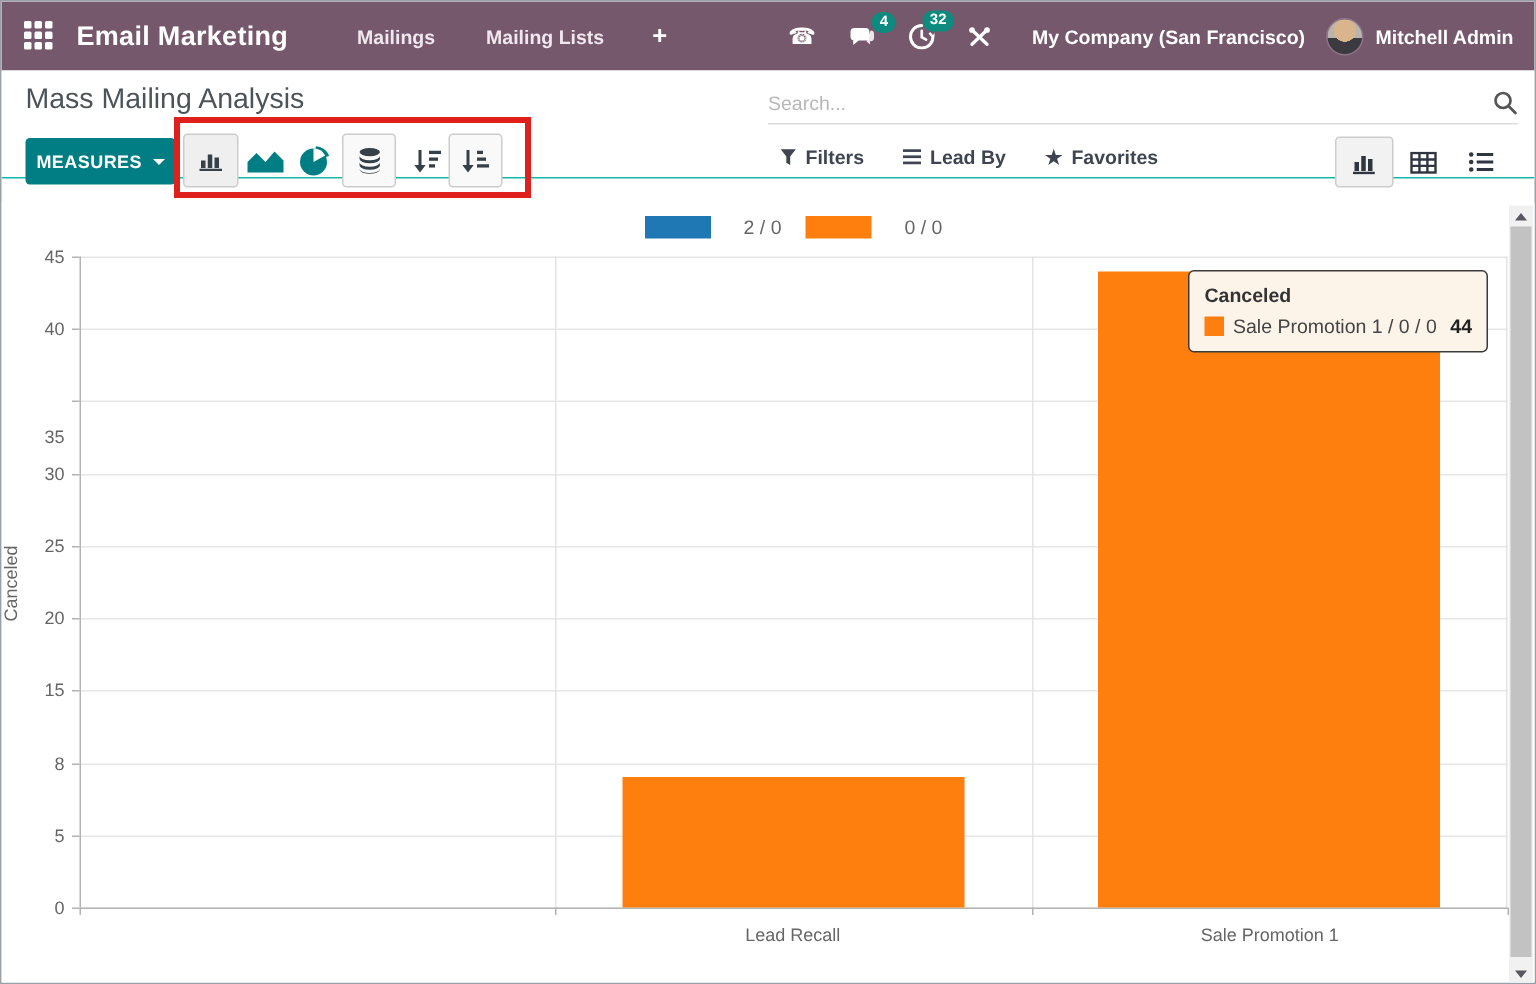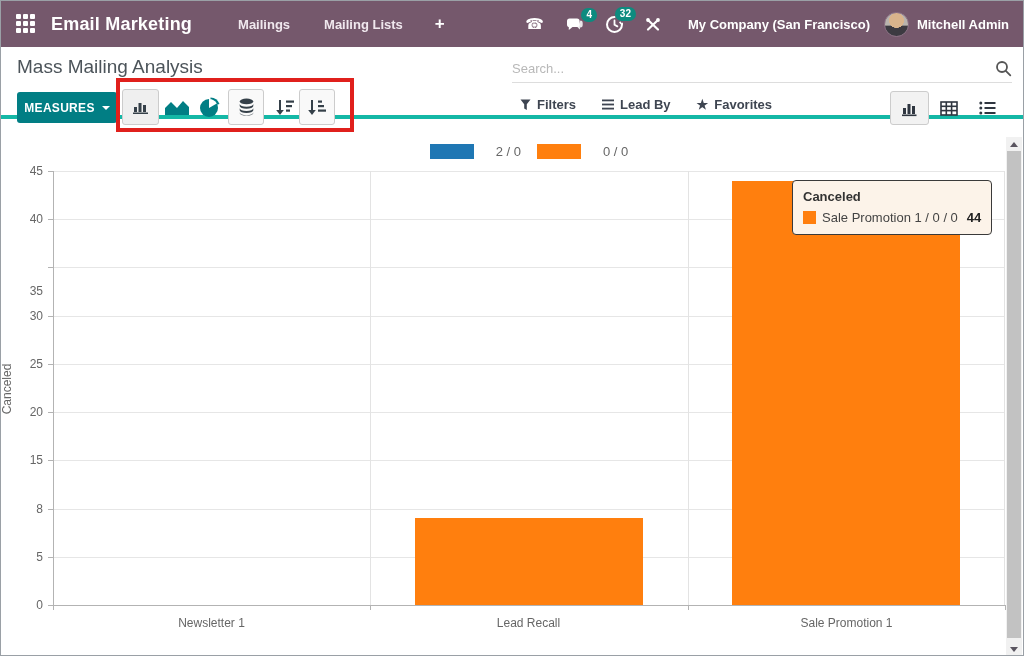--- a/index.html
+++ b/index.html
@@ -20,21 +20,21 @@
   .badge { position:absolute; top:-3px; right:-2px; background:#0D8B7F; color:#fff; font-size:10px; font-weight:bold; border-radius:9px; padding:2px 5px; line-height:1; }
   .phone-glyph { font-size:15px; color:#fff; }
   .company-label { font-size:13px; font-weight:bold; margin:0 14px 0 16px; cursor:pointer; }
   .avatar { width:25px; height:25px; border-radius:50%; background:
       radial-gradient(circle at 50% 32%, #d9b48c 0 38%, transparent 39%),
       linear-gradient(180deg,#b9b4ae 0 54%, #3c3a41 55%);
       border:1px solid #8d7386; cursor:pointer; }
   .user-label { font-size:13px; font-weight:bold; margin-left:8px; cursor:pointer; }
 
   
-  .control-panel { position:absolute; top:46px; left:0; width:100%; height:72px; background:#fff; border-bottom:4px solid #14b8a6; }
+  .control-panel { position:absolute; top:46px; left:0; width:100%; height:72px; background:#fff; border-bottom:1px solid #14b8a6; }
   .view-title { position:absolute; left:16px; top:9px; font-size:19px; color:#4c545a; }
   .measures-btn { position:absolute; left:16px; top:45px; width:100px; height:31px; background:#017E84; color:#fff; border:none; border-radius:3px; font-size:12px; font-weight:bold; font-family:"Liberation Sans",sans-serif; letter-spacing:.3px; cursor:pointer; display:flex; align-items:center; justify-content:center; gap:7px; }
   .caret-down { width:0; height:0; border-left:4px solid transparent; border-right:4px solid transparent; border-top:4px solid #fff; }
   .icon-btn { position:absolute; display:flex; align-items:center; justify-content:center; cursor:pointer; background:transparent; border:none; }
   .boxed { border:1px solid #ccc; border-radius:3px; background:#f9f9f9; }
   .boxed.active { background:#efefef; }
   .highlight-rect { position:absolute; left:115px; top:31px; width:238px; height:54px; border:4px solid #E0201C; pointer-events:none; z-index:5; }
 
   .search-wrap { position:absolute; left:511px; top:8px; width:500px; height:28px; border-bottom:1px solid #ddd; display:flex; align-items:center; }
   .search-input { flex:1; border:none; outline:none; font-size:13px; color:#555; font-family:"Liberation Sans",sans-serif; background:transparent; }
@@ -300,21 +300,20 @@
         <div class="ytick-mark" style="left: 47px; top: 36px;"></div>
         <div class="gridline-v" style="left: 369px; top: 36px; height: 434px;"></div>
         <div class="gridline-v" style="left: 687px; top: 36px; height: 434px;"></div>
         <div class="gridline-v" style="left: 1003px; top: 36px; height: 434px;"></div>
         <div class="axis-line-y" style="left: 52px; top: 36px; height: 434px;"></div>
         <div class="axis-line-x" style="left: 52px; top: 470px; width: 952px;"></div>
         <div class="xtick-mark" style="left: 52px; top: 470px;"></div>
         <div class="xtick-mark" style="left: 369px; top: 470px;"></div>
         <div class="xtick-mark" style="left: 687px; top: 470px;"></div>
         <div class="xtick-mark" style="left: 1004px; top: 470px;"></div>
-        <div class="x-cat-label" style="left: 52px; top: 481px; width: 317px;">Newsletter 1</div>
         <div class="bar" style="left: 414px; top: 383px; width: 228px; height: 87px; background: rgb(255, 127, 14);"></div>
         <div class="x-cat-label" style="left: 369px; top: 481px; width: 317px;">Lead Recall</div>
         <div class="bar" style="left: 731px; top: 46px; width: 228px; height: 424px; background: rgb(255, 127, 14);"></div>
         <div class="x-cat-label" style="left: 687px; top: 481px; width: 317px;">Sale Promotion 1</div>
       </div>
     <div class="y-axis-title">Canceled</div>
     <div class="x-axis-title">Mass Mail</div>
 
     <div class="tooltip">
       <div class="tooltip-title">Canceled</div>

